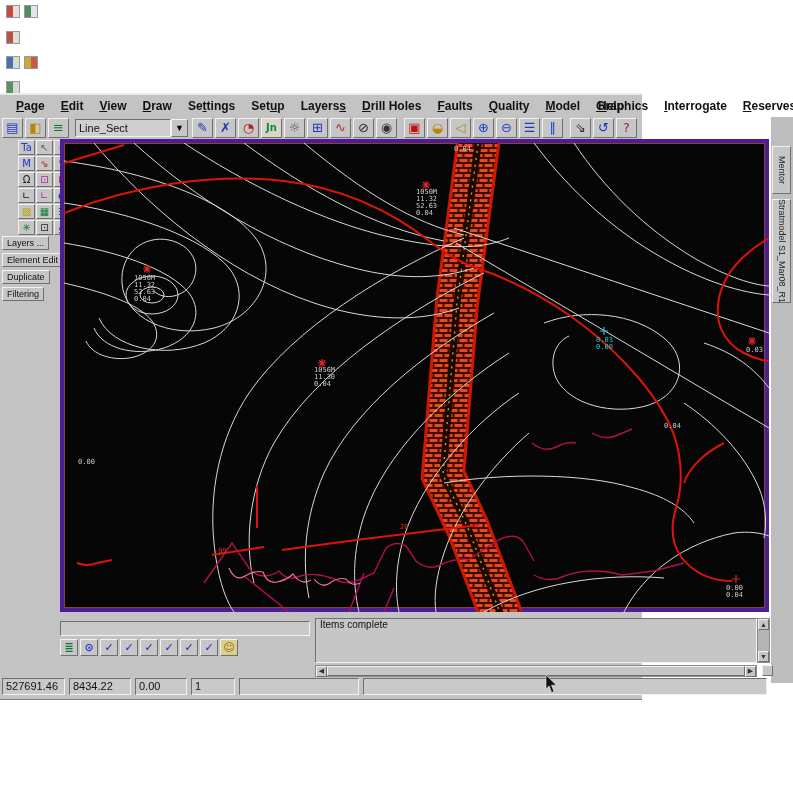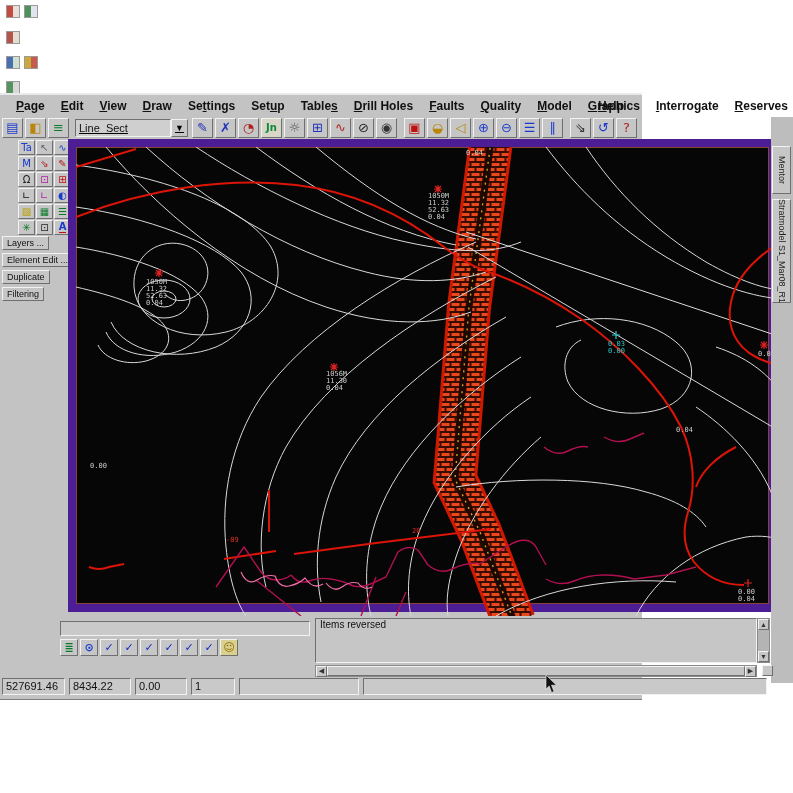--- a/index.html
+++ b/index.html
@@ -19,35 +19,35 @@
   .menu-help{position:absolute;right:10px;}
   
   .toolbar{position:absolute;left:0;top:21px;width:100%;height:23px;display:flex;align-items:center;padding-left:2px;}
   .tbtn{width:21px;height:20px;margin-right:2px;background:#c6c6c6;
         border:1px solid;border-color:#f2f2f2 #6f6f6f #6f6f6f #f2f2f2;
         display:flex;align-items:center;justify-content:center;font-size:13px;line-height:1;
         font-family:"DejaVu Sans",sans-serif;flex:none;}
   .tbtn.small{width:18px;height:17px;font-size:11px;}
   .tbtn.lit{background:#d9d6c8;font-size:10px;font-weight:bold;}
   .sep{width:5px;flex:none;}
-  .combo{display:flex;flex:none;margin:0 4px;text-decoration:underline;}
+  .combo{display:flex;flex:none;margin:0 4px;}
   .combo-field{width:96px;height:18px;background:#cfcfcf;border:1px solid;
       border-color:#6f6f6f #f2f2f2 #f2f2f2 #6f6f6f;font-size:11px;padding:2px 3px;color:#111;}
   .combo-btn{width:17px;height:18px;background:#c6c6c6;border:1px solid;
       border-color:#f2f2f2 #6f6f6f #6f6f6f #f2f2f2;display:flex;align-items:center;justify-content:center;font-size:9px;}
   
   .palette{position:absolute;left:18px;top:45px;width:58px;display:flex;flex-wrap:wrap;}
   .palette .tbtn{width:17px;height:15px;margin:0 1px 1px 0;font-size:10px;}
   .pbtns{position:absolute;left:2px;top:141px;width:60px;}
   .pbtn{display:block;margin:0 0 3px 0;height:14px;background:#c6c6c6;border:1px solid;
       border-color:#f2f2f2 #6f6f6f #6f6f6f #f2f2f2;font-size:9px;padding:1px 4px;color:#111;white-space:nowrap;
       font-family:"Liberation Sans",sans-serif;}
   
   .map{position:absolute;left:60px;top:44px;width:709px;height:473px;background:#060606;
-       border:8px solid #4c1d95;box-shadow:inset 0 0 0 1px rgba(244,120,90,.55);margin-left:8px;}
+       border:4px solid #4c1d95;box-shadow:inset 0 0 0 1px rgba(244,120,90,.55);}
   .map svg{position:absolute;left:0;top:0;}
   .map-overlay{position:absolute;left:0;top:0;width:100%;height:100%;pointer-events:none;}
   .mlabel{position:absolute;font-family:"DejaVu Sans Mono",monospace;font-size:7px;line-height:7px;white-space:pre;}
   
   .rstrip{position:absolute;left:771px;top:22px;width:22px;height:566px;background:#bdbdbd;}
   .vtab{position:absolute;left:1px;width:19px;background:#c6c6c6;border:1px solid;
         border-color:#f2f2f2 #6f6f6f #6f6f6f #f2f2f2;display:flex;align-items:center;justify-content:center;}
   .vtab span{writing-mode:vertical-rl;font-size:9px;color:#222;white-space:nowrap;}
   
   .cmdfield{position:absolute;left:60px;top:526px;width:250px;height:15px;background:#c9c9c9;
@@ -109,21 +109,21 @@
 
 <div class="app">
 
   <div class="menubar" id="menubar">
       <span class="menu-item"><span></span><u>P</u><span>age</span></span>
       <span class="menu-item"><span></span><u>E</u><span>dit</span></span>
       <span class="menu-item"><span></span><u>V</u><span>iew</span></span>
       <span class="menu-item"><span></span><u>D</u><span>raw</span></span>
       <span class="menu-item"><span>Se</span><u>t</u><span>tings</span></span>
       <span class="menu-item"><span>Set</span><u>u</u><span>p</span></span>
-      <span class="menu-item"><span>Table</span><u>s</u><span></span></span>
+      <span class="menu-item"><span>Layers</span><u>s</u><span></span></span>
       <span class="menu-item"><span></span><u>D</u><span>rill Holes</span></span>
       <span class="menu-item"><span></span><u>F</u><span>aults</span></span>
       <span class="menu-item"><span></span><u>Q</u><span>uality</span></span>
       <span class="menu-item"><span></span><u>M</u><span>odel</span></span>
       <span class="menu-item"><span></span><u>G</u><span>raphics</span></span>
       <span class="menu-item"><span></span><u>I</u><span>nterrogate</span></span>
       <span class="menu-item"><span></span><u>R</u><span>eserves</span></span>
       <span class="menu-item menu-help"><span></span><u>H</u><span>elp</span></span>
     </div>
 
@@ -365,21 +365,21 @@
     <div class="map-overlay" id="map-labels">
         <div class="mlabel" style="left: 390px; top: 3px; color: rgb(204, 204, 204);"><div>0.04</div></div>
         <div class="mlabel" style="left: 352px; top: 46px; color: rgb(204, 204, 204);"><div>1050M</div><div>11.32</div><div>52.63</div><div>0.04</div></div>
         <div class="mlabel" style="left: 70px; top: 132px; color: rgb(204, 204, 204);"><div>1050M</div><div>11.32</div><div>52.63</div><div>0.04</div></div>
         <div class="mlabel" style="left: 250px; top: 224px; color: rgb(204, 204, 204);"><div>1056M</div><div>11.30</div><div>0.04</div></div>
         <div class="mlabel" style="left: 532px; top: 194px; color: rgb(46, 200, 200);"><div>0.03</div><div>0.00</div></div>
         <div class="mlabel" style="left: 682px; top: 204px; color: rgb(204, 204, 204);"><div>0.03</div></div>
         <div class="mlabel" style="left: 600px; top: 280px; color: rgb(204, 204, 204);"><div>0.04</div></div>
         <div class="mlabel" style="left: 14px; top: 316px; color: rgb(204, 204, 204);"><div>0.00</div></div>
         <div class="mlabel" style="left: 336px; top: 381px; color: rgb(224, 48, 32);"><div>20</div></div>
-        <div class="mlabel" style="left: 150px; top: 390px; color: rgb(224, 48, 32);"><div>-09</div></div>
+        <div class="mlabel" style="left: 150px; top: 405px; color: rgb(224, 48, 32);"><div>-09</div></div>
         <div class="mlabel" style="left: 662px; top: 442px; color: rgb(204, 204, 204);"><div>0.00</div><div>0.04</div></div>
       </div>
   </div>
 
   <div class="rstrip" id="rstrip">
       <div class="vtab" style="top: 29px; height: 48px;">
         <span>Mentor</span>
       </div>
       <div class="vtab" style="top: 82px; height: 104px;">
         <span>Stratmodel S1_Mar08_R1</span>
@@ -410,21 +410,21 @@
         <span style="color: rgb(17, 34, 204); font-weight: bold;">✓</span>
       </div>
       <div class="tbtn small">
         <span style="color: rgb(17, 34, 204); font-weight: bold;">✓</span>
       </div>
       <div class="tbtn small" style="background: rgb(217, 207, 142);">
         <span style="color: rgb(138, 109, 0); font-weight: bold;">☺</span>
       </div>
     </div>
   <div class="msgbox" id="msgbox">
-      <div class="msgline">Items reversed</div>
+      <div class="msgline">Items complete</div>
     </div>
   <div class="vscroll">
     <div class="sbtn">▲</div>
     <div class="sbtn">▼</div>
   </div>
   <div class="hscroll">
     <div class="sbtn">◀</div>
     <div class="hthumb"></div>
     <div class="sbtn">▶</div>
   </div>

